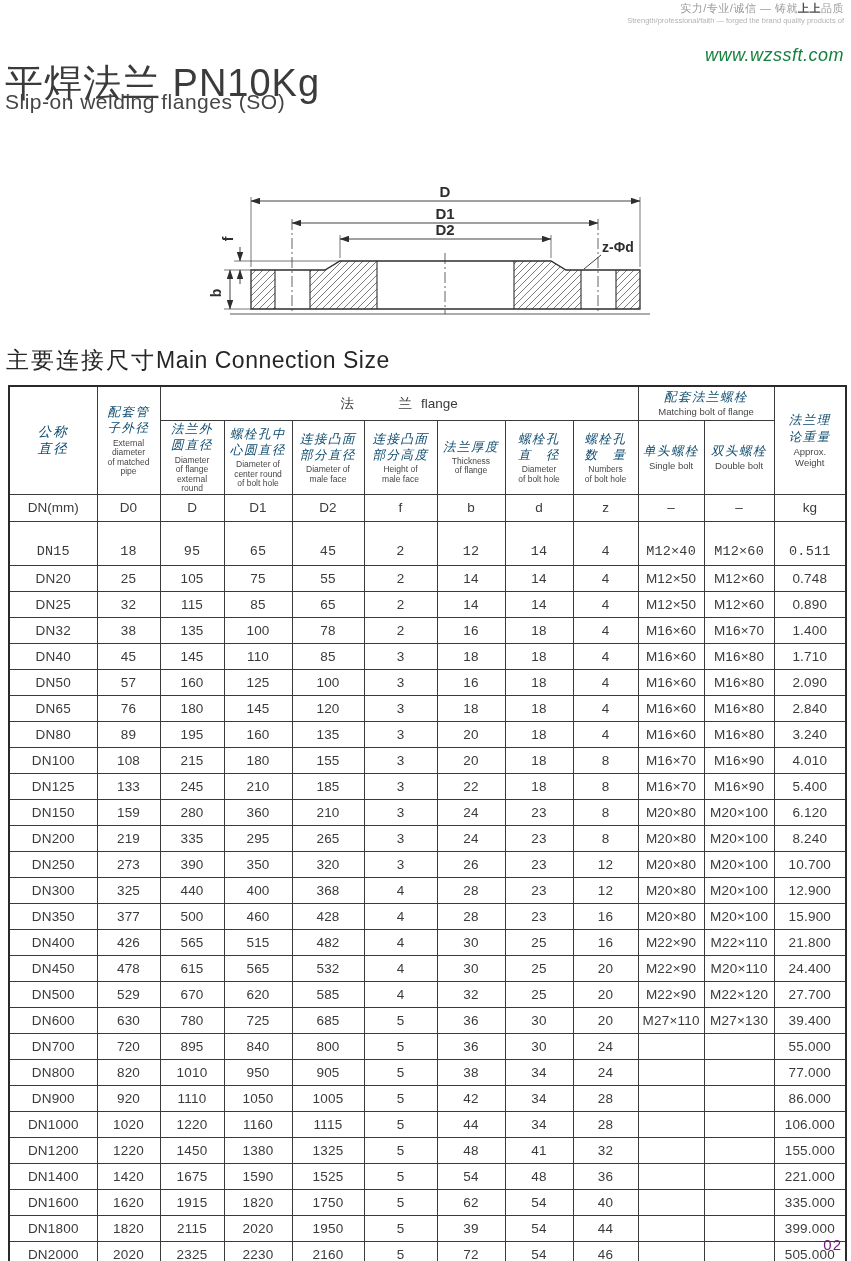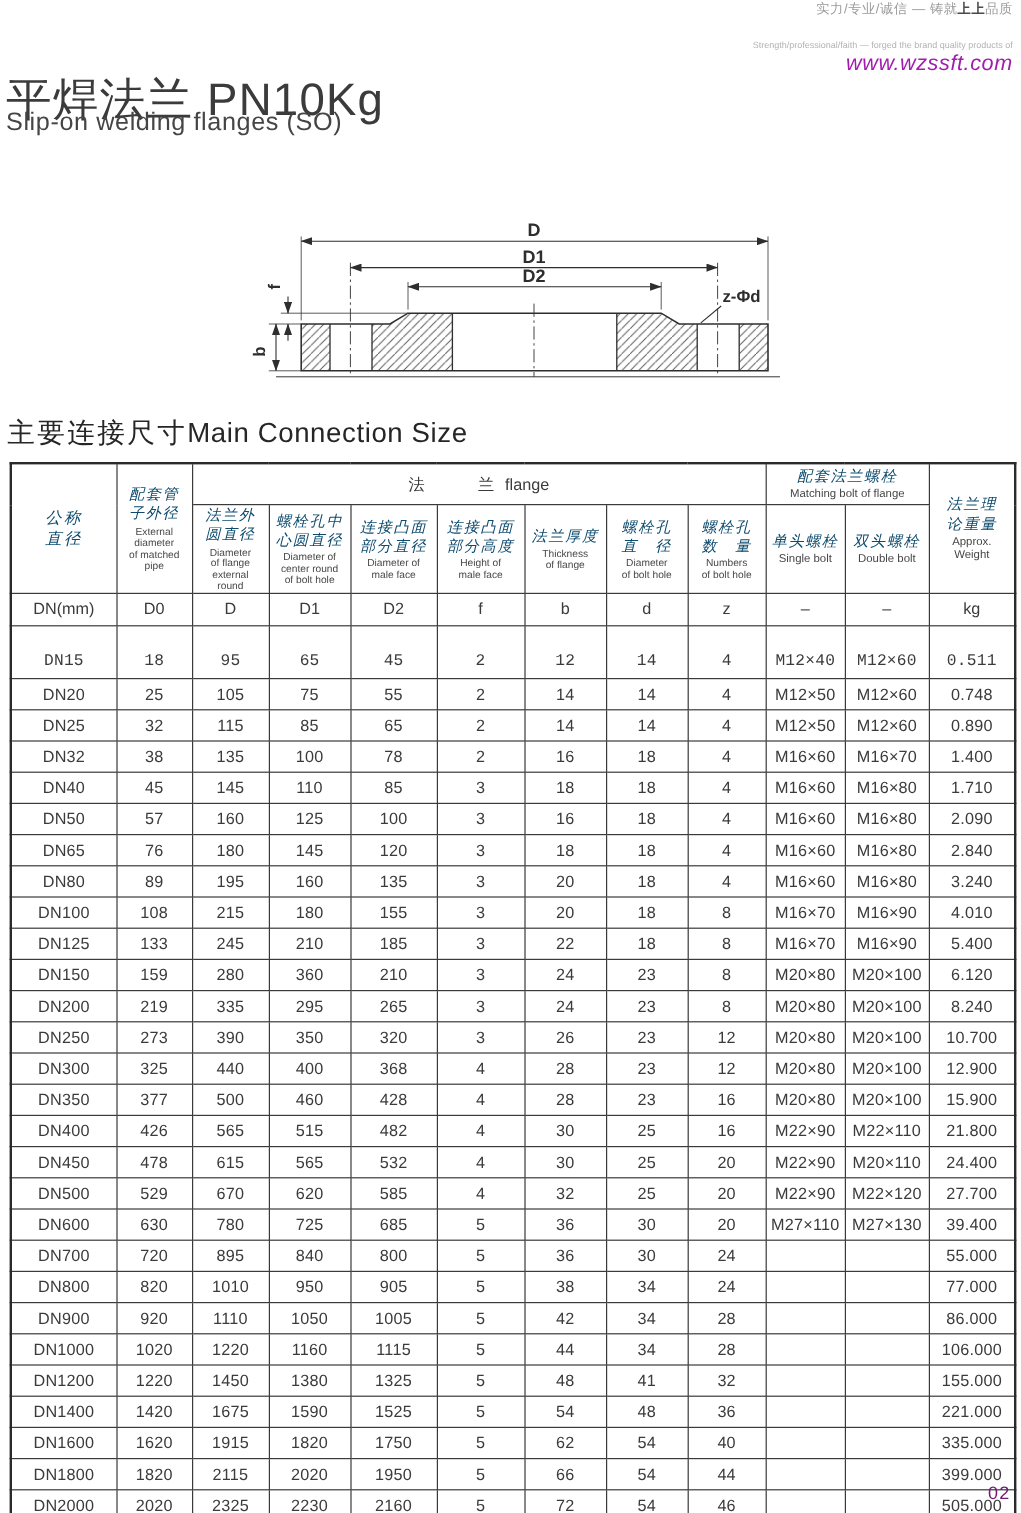--- a/index.html
+++ b/index.html
@@ -5,22 +5,22 @@
   html,body { margin:0; padding:0; }
   body {
     width:851px; height:1261px; position:relative; background:#ffffff;
     font-family:"Liberation Sans","DejaVu Sans",sans-serif; color:#3a3a3a;
     overflow:hidden;
   }
   
   .masthead { position:absolute; top:2px; right:7px; text-align:right; line-height:1.15; }
   .slogan-zh { font-size:11px; color:#9b9b9b; letter-spacing:.5px; }
   .slogan-zh .bold { color:#4a4a4a; font-weight:bold; }
-  .slogan-en { font-size:7.5px; color:#b3b3b3; margin-top:19px; }
-  .website   { font-size:18px; font-style:italic; color:#a21caf; margin-top:0; letter-spacing:.5px; }
+  .slogan-en { font-size:7.5px; color:#b3b3b3; margin-top:2px; }
+  .website   { font-size:18px; font-style:italic; color:#15803d; margin-top:20px; letter-spacing:.5px; }
 
   
   .title-zh { position:absolute; left:5px; top:42px; font-size:38px; color:#3b3b3b; letter-spacing:1px;margin-top:16px; }
   .title-en { position:absolute; left:5px; top:90px; font-size:21px; color:#454545; letter-spacing:.5px; }
 
   
   .diagram { position:absolute; left:210px; top:183px; width:440px; height:142px; }
   .diagram svg text { font-family:"Liberation Sans","DejaVu Sans",sans-serif; fill:#2e2e2e; }
   .dimlbl { font-size:15px; font-weight:600; }
   .dimlbl-sm { font-size:14px; font-weight:600; }
@@ -610,21 +610,21 @@
           <td></td>
           <td>335.000</td>
         </tr>
         <tr>
           <td>DN1800</td>
           <td>1820</td>
           <td>2115</td>
           <td>2020</td>
           <td>1950</td>
           <td>5</td>
-          <td>66</td>
+          <td>39</td>
           <td>54</td>
           <td>44</td>
           <td></td>
           <td></td>
           <td>399.000</td>
         </tr>
         <tr>
           <td>DN2000</td>
           <td>2020</td>
           <td>2325</td>

